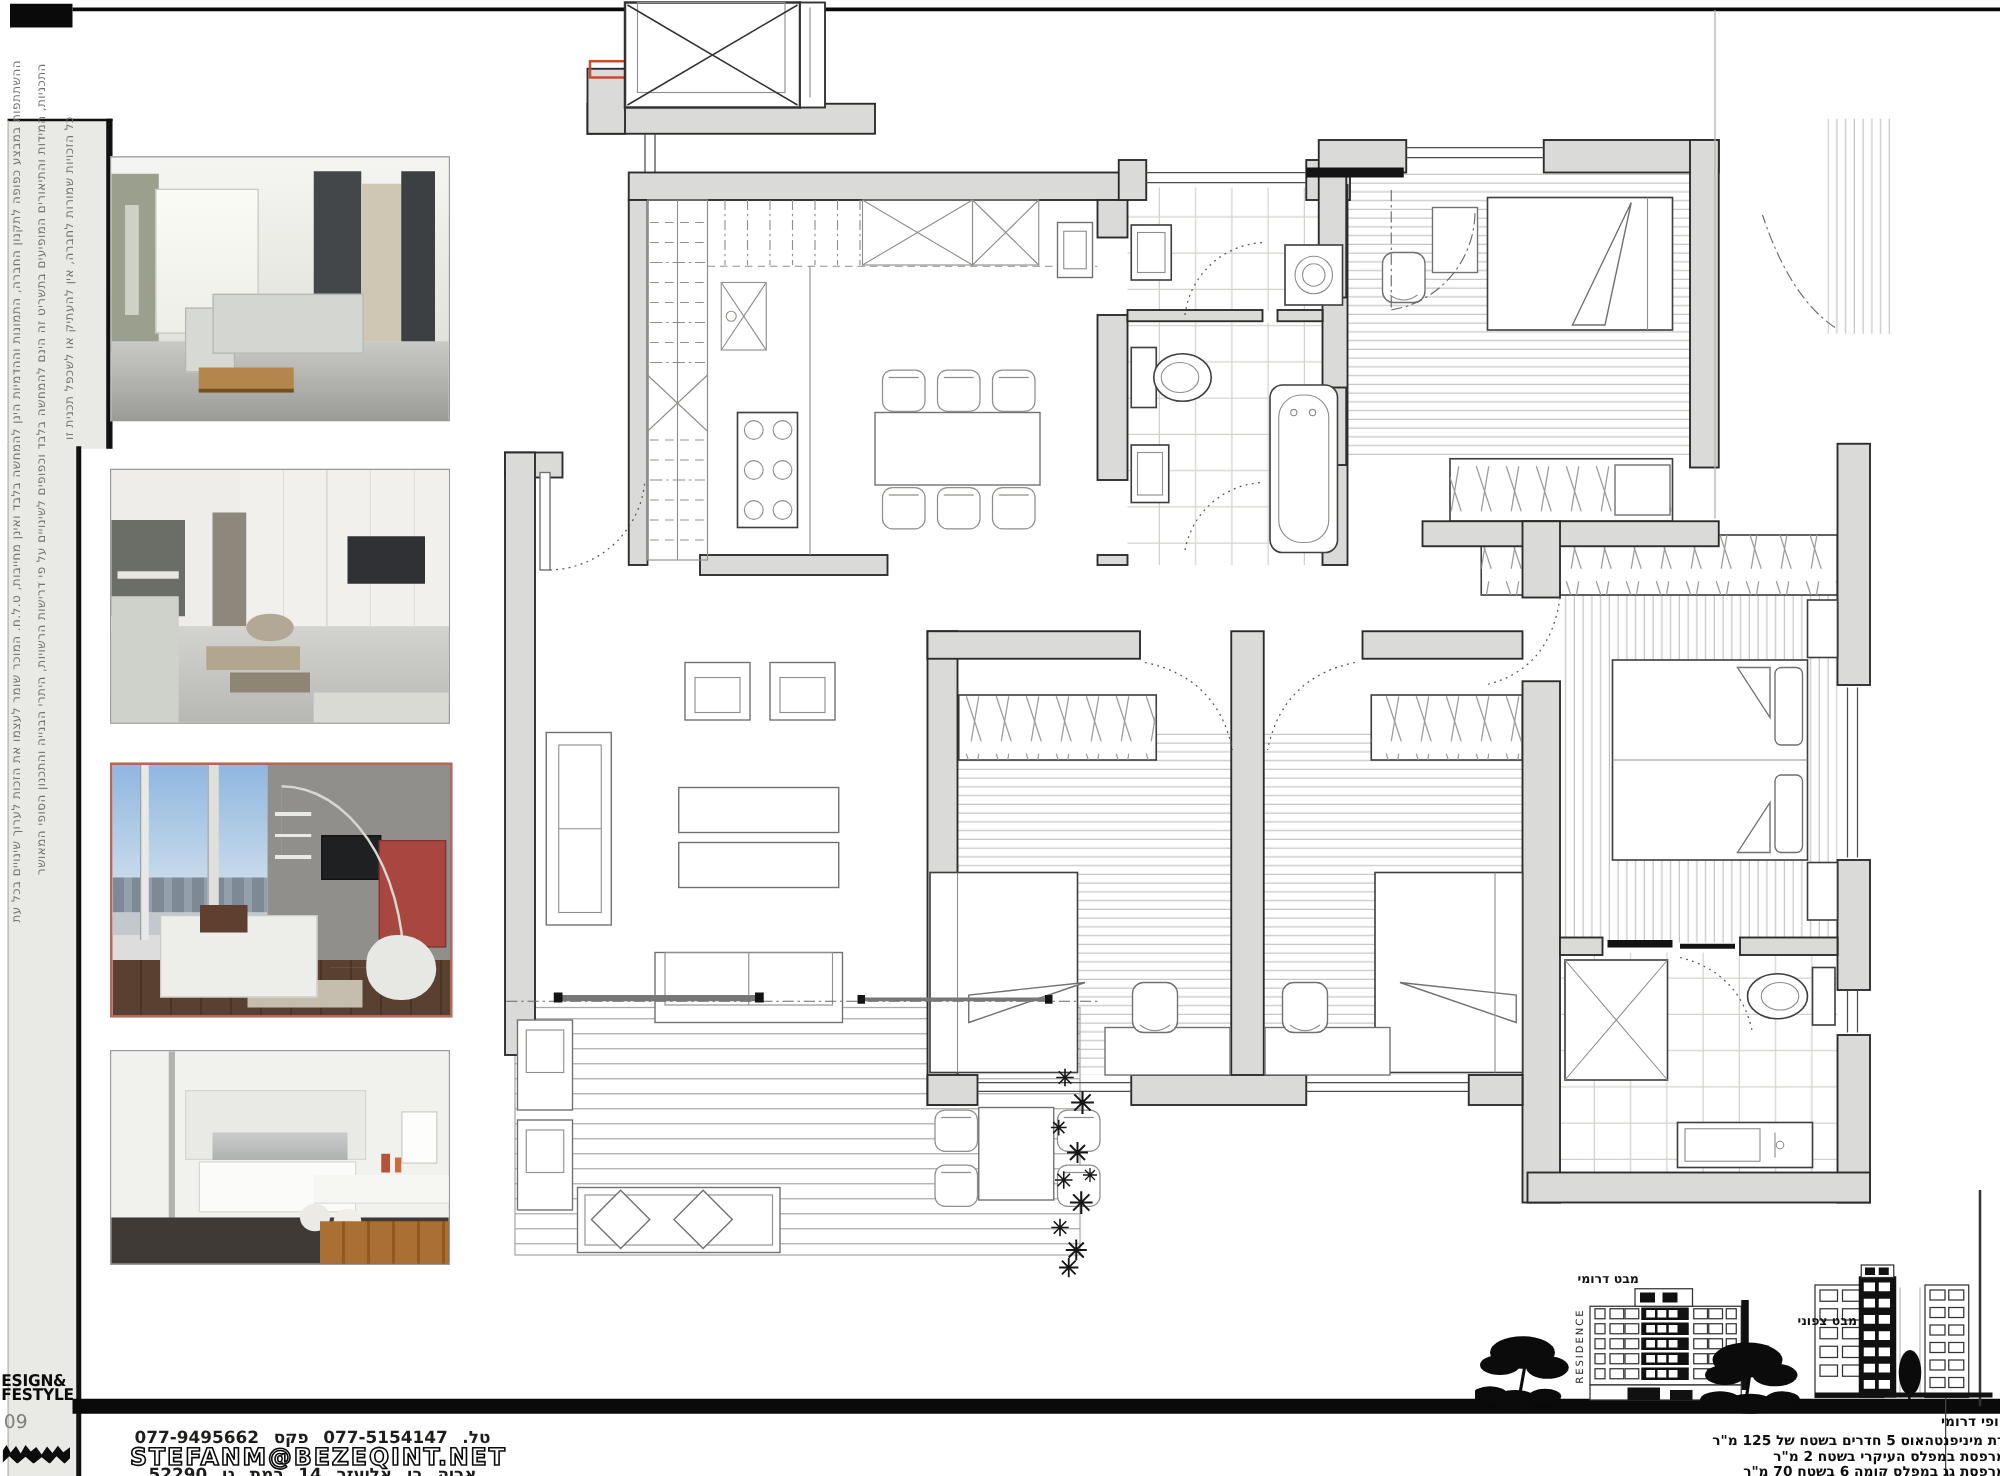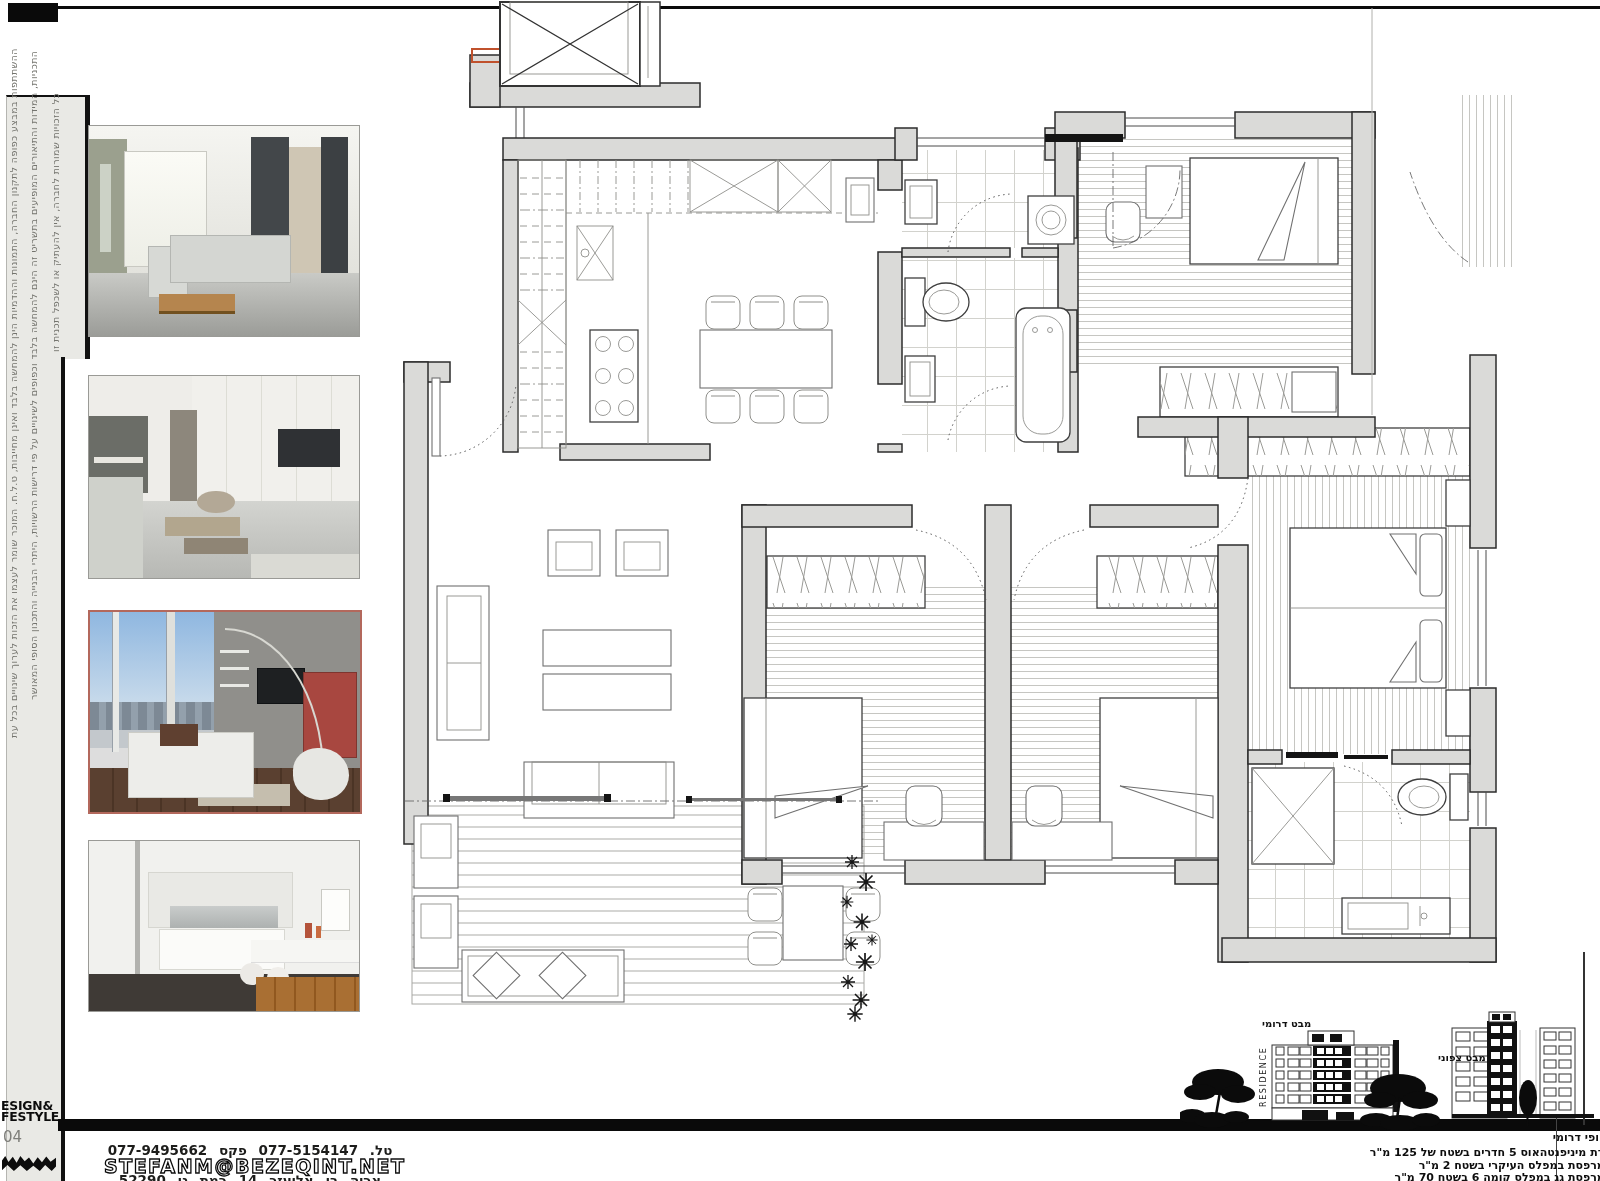--- a/index.html
+++ b/index.html
@@ -511,21 +511,21 @@
   <div class="black-band"></div>
   <div class="vline-a"></div>
   <div class="vline-b"></div>
 
   <div class="addr" style="top:1174px;">אריה בן אליעזר 14 רמת גן 52290</div>
   <div class="addr" style="top:1144px;">טל. 077-5154147 פקס 077-9495662</div>
   <div class="email">STEFANM@BEZEQINT.NET</div>
 
   <div class="brand" style="top:1100px;">ESIGN&amp;</div>
   <div class="brand" style="top:1111px;">FESTYLE</div>
-  <div class="issue">04</div>
+  <div class="issue">09</div>
   <div class="glitch"></div>
 
   <div class="notes">
     <div class="t">הסופי דרומי</div>
     <div class="l">דירת מיניפנטהאוס 5 חדרים בשטח של 125 מ"ר</div>
     <div class="l">+מרפסת במפלס העיקרי בשטח 2 מ"ר</div>
     <div class="l">+מרפסת גג במפלס קומה 6 בשטח 70 מ"ר</div>
   </div>
 
 </div>

